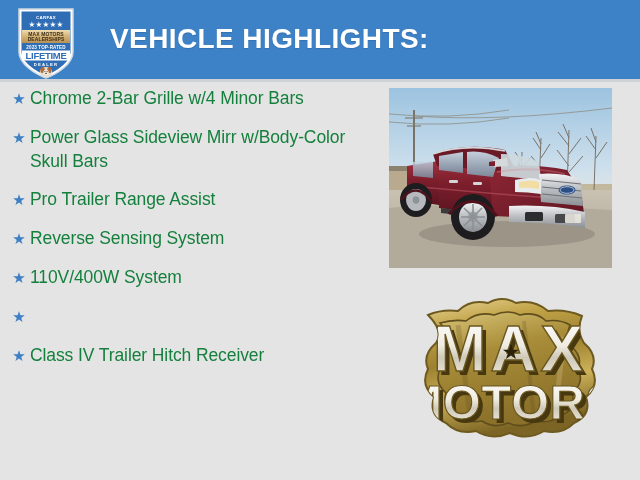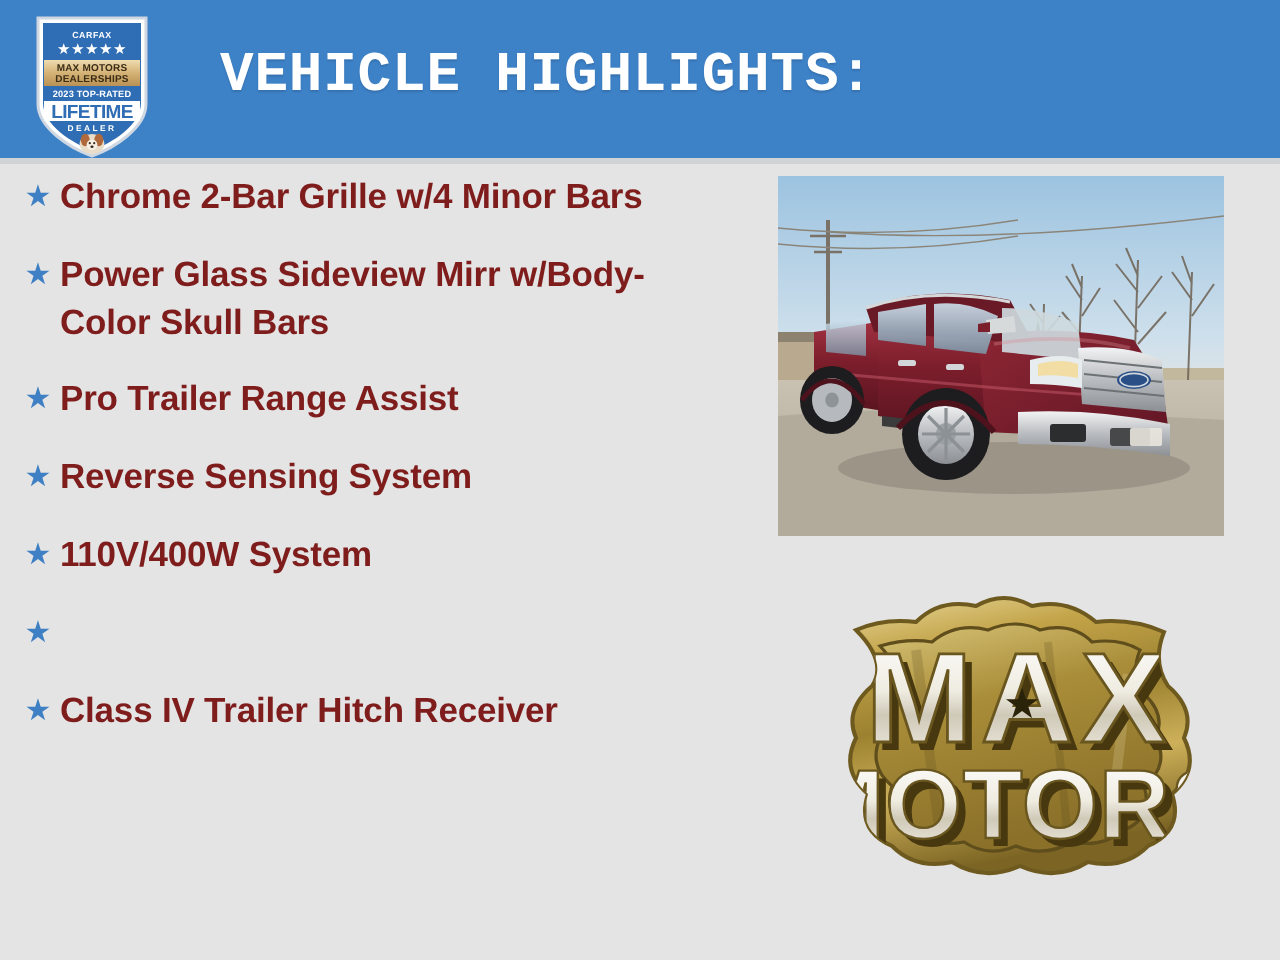--- a/index.html
+++ b/index.html
@@ -33,21 +33,21 @@
     background: #cfd3d6;
   }
   .header-title {
     position: absolute;
     left: 110px;
     top: 23px;
     font-size: 28px;
     font-weight: bold;
     color: #ffffff;
     letter-spacing: 0.4px;
-    font-family: Liberation Mono, monospace;
+    font-family: Liberation Sans, sans-serif;
     text-shadow: 0 1px 1px rgba(0,0,0,0.12);
   }
 
   
   .badge {
     position: absolute;
     left: 17px;
     top: 6px;
     width: 58px;
     height: 74px;
@@ -71,23 +71,23 @@
     flex: 0 0 auto;
     width: 22px;
     color: #3f80c4;
     font-size: 15px;
     line-height: 24px;
     text-align: center;
     padding-top: 1px;
   }
   .bullet-text {
     flex: 1 1 auto;
-    color: #7f1d1d;
+    color: #15803d;
     font-size: 17.5px;
-    font-weight: bold;
+    font-weight: normal;
     line-height: 24px;
     letter-spacing: -0.1px;
     padding-right: 10px;
   }
 
   
   .photo-frame {
     position: absolute;
     left: 389px;
     top: 88px;

